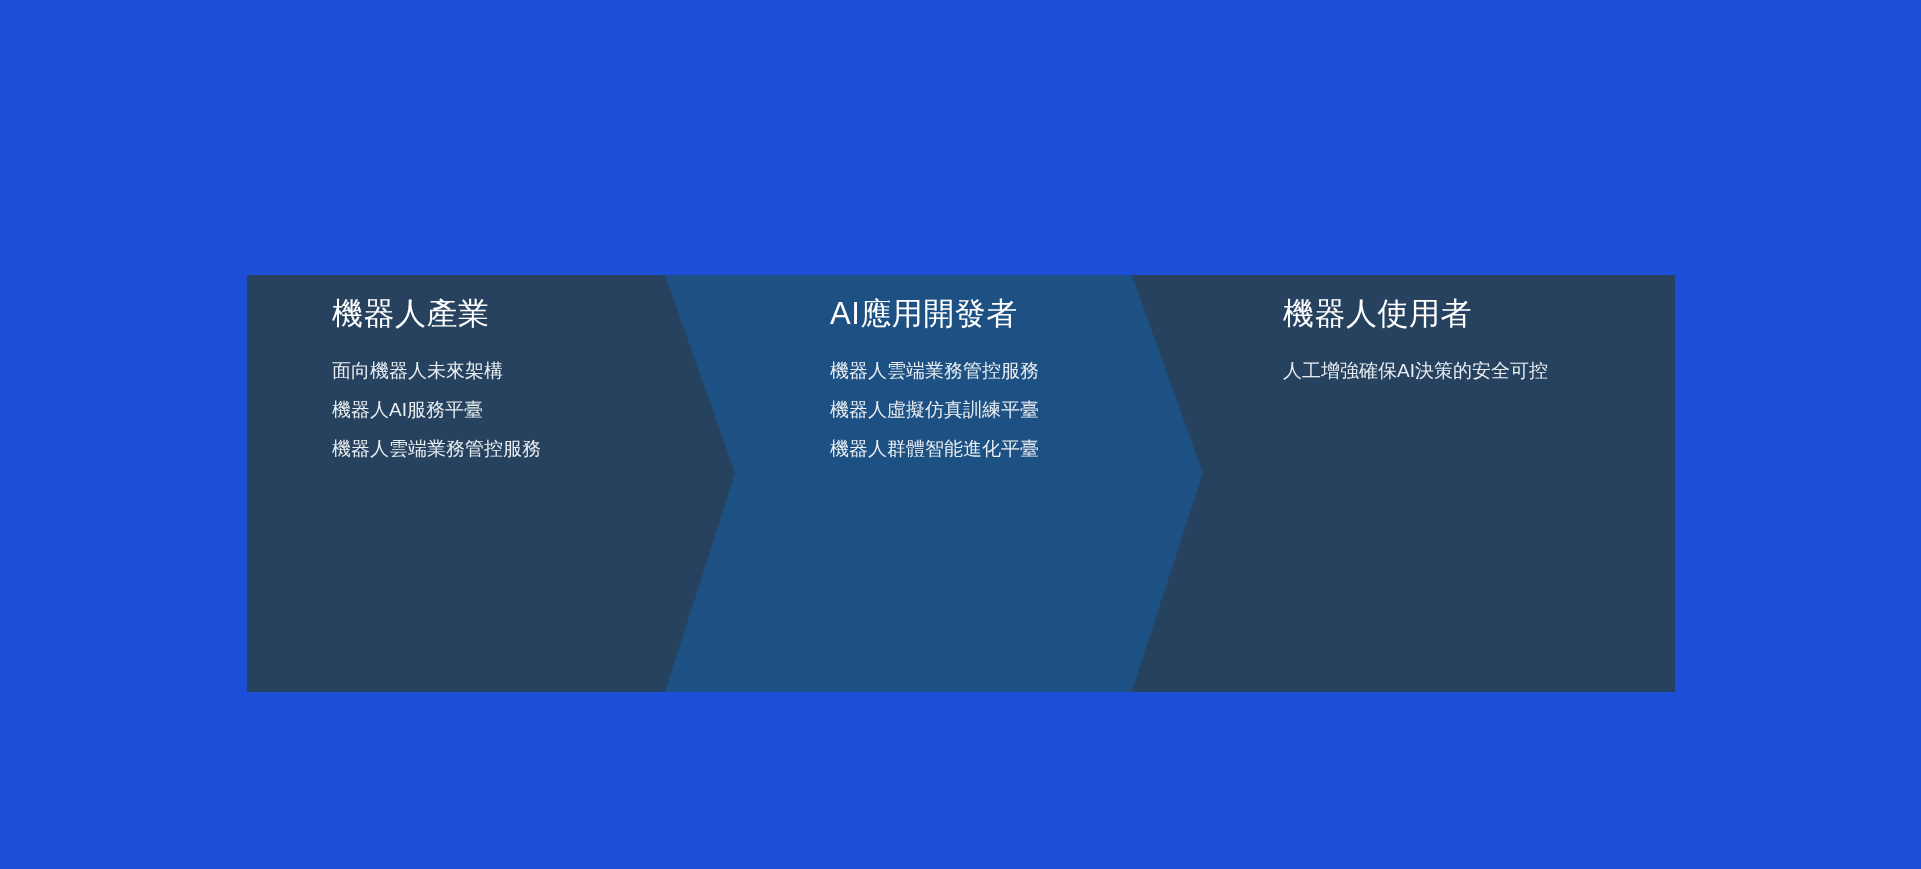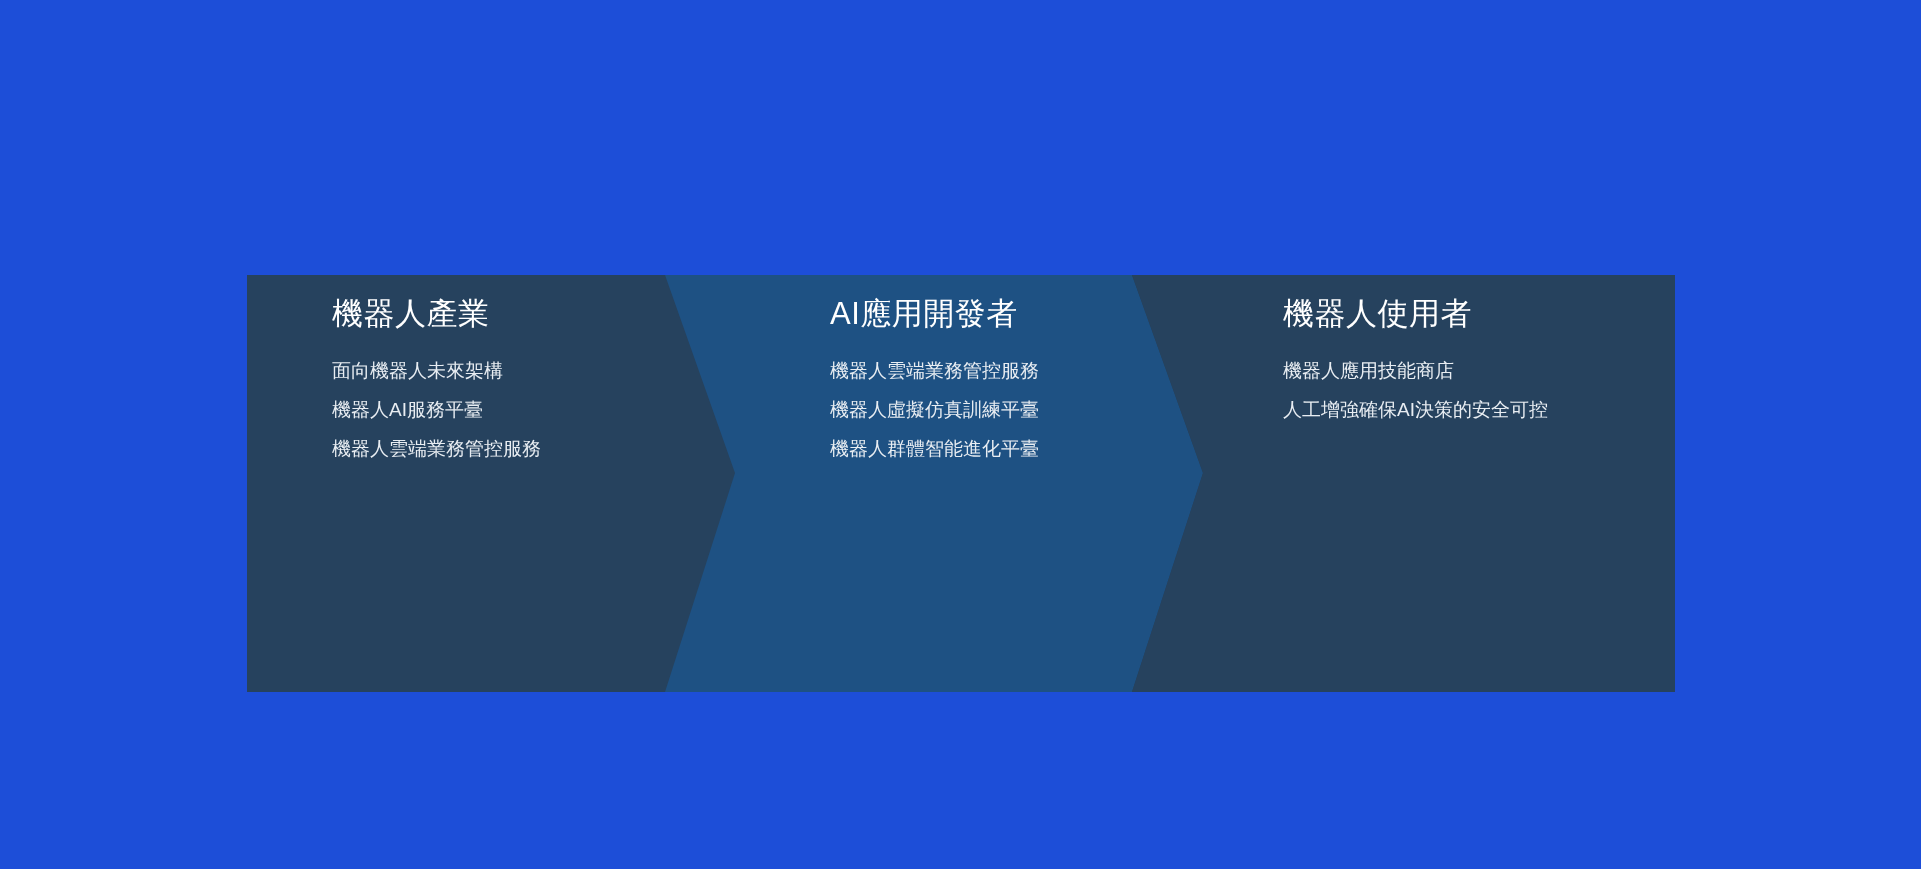--- a/index.html
+++ b/index.html
@@ -110,19 +110,18 @@
       <ul class="col-list">
         <li>機器人雲端業務管控服務</li>
         <li>機器人虛擬仿真訓練平臺</li>
         <li>機器人群體智能進化平臺</li>
       </ul>
     </div>
 
     <div class="column" id="col-2">
       <h2 class="col-heading">機器人使用者</h2>
       <ul class="col-list">
-        <li>機器人應用技能商店</li>
         <li>人工增強確保AI決策的安全可控</li>
       </ul>
     </div>
 
   </div>
 </div>
 
 </body></html>

